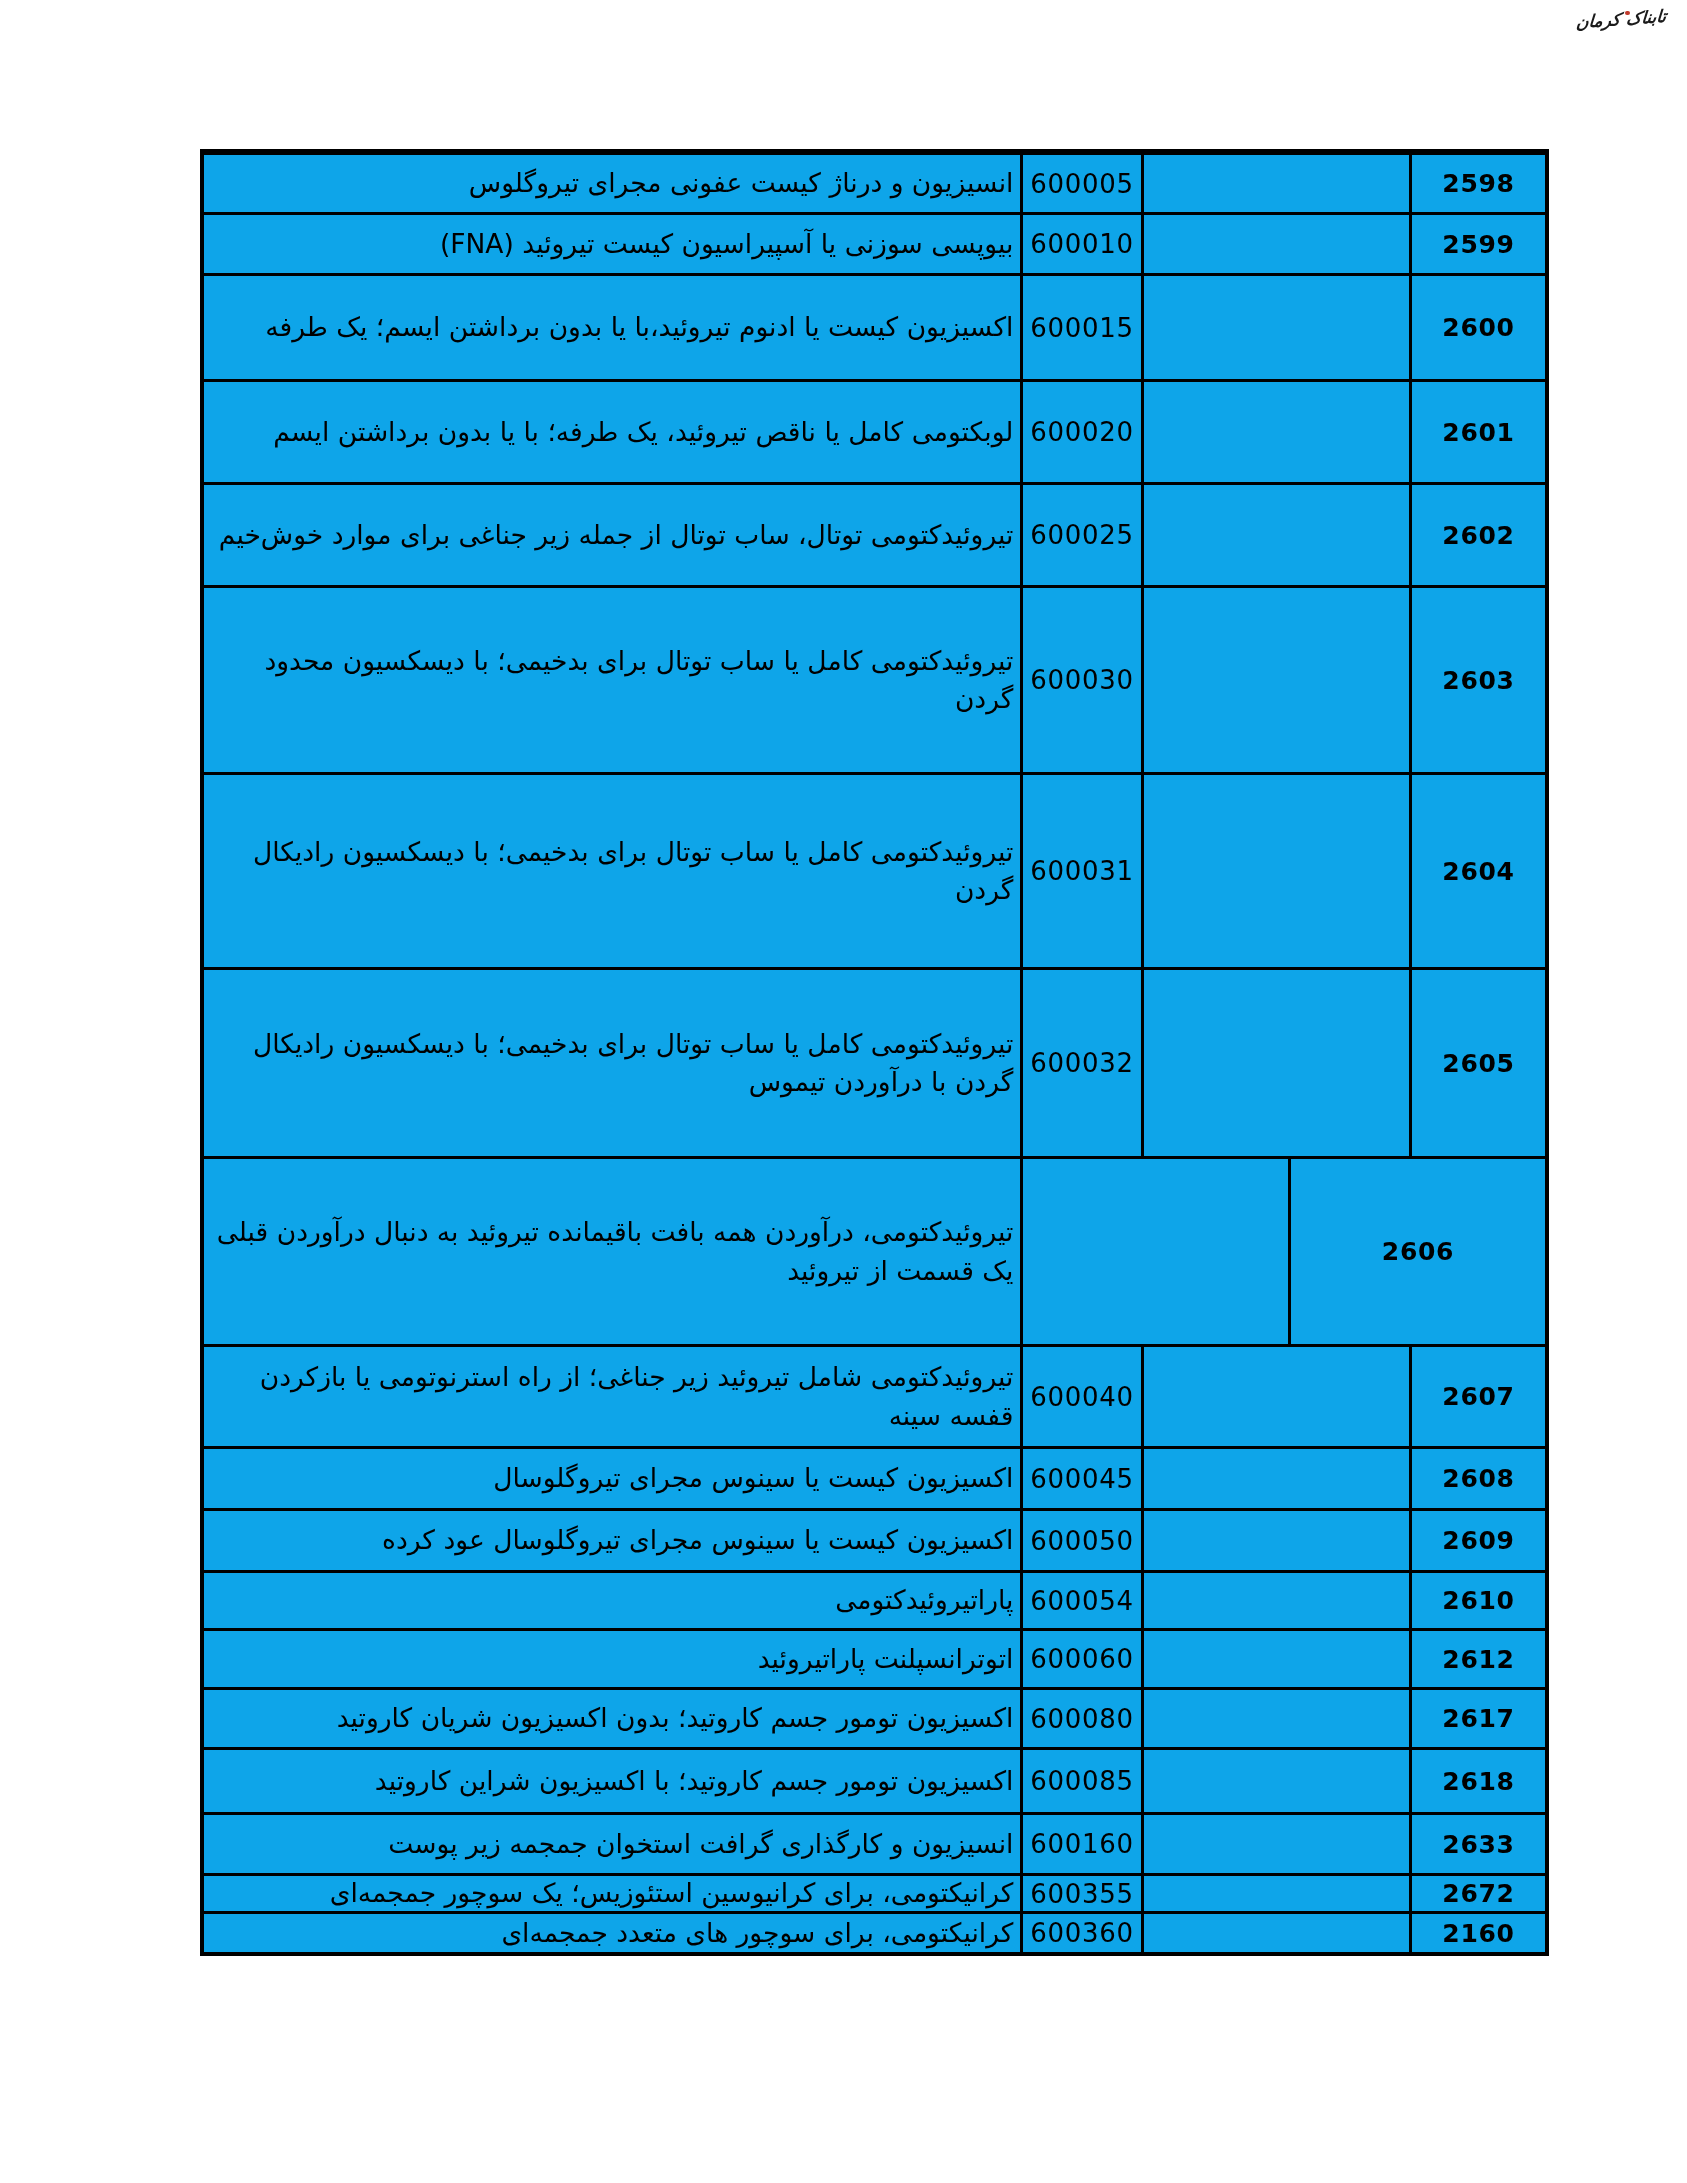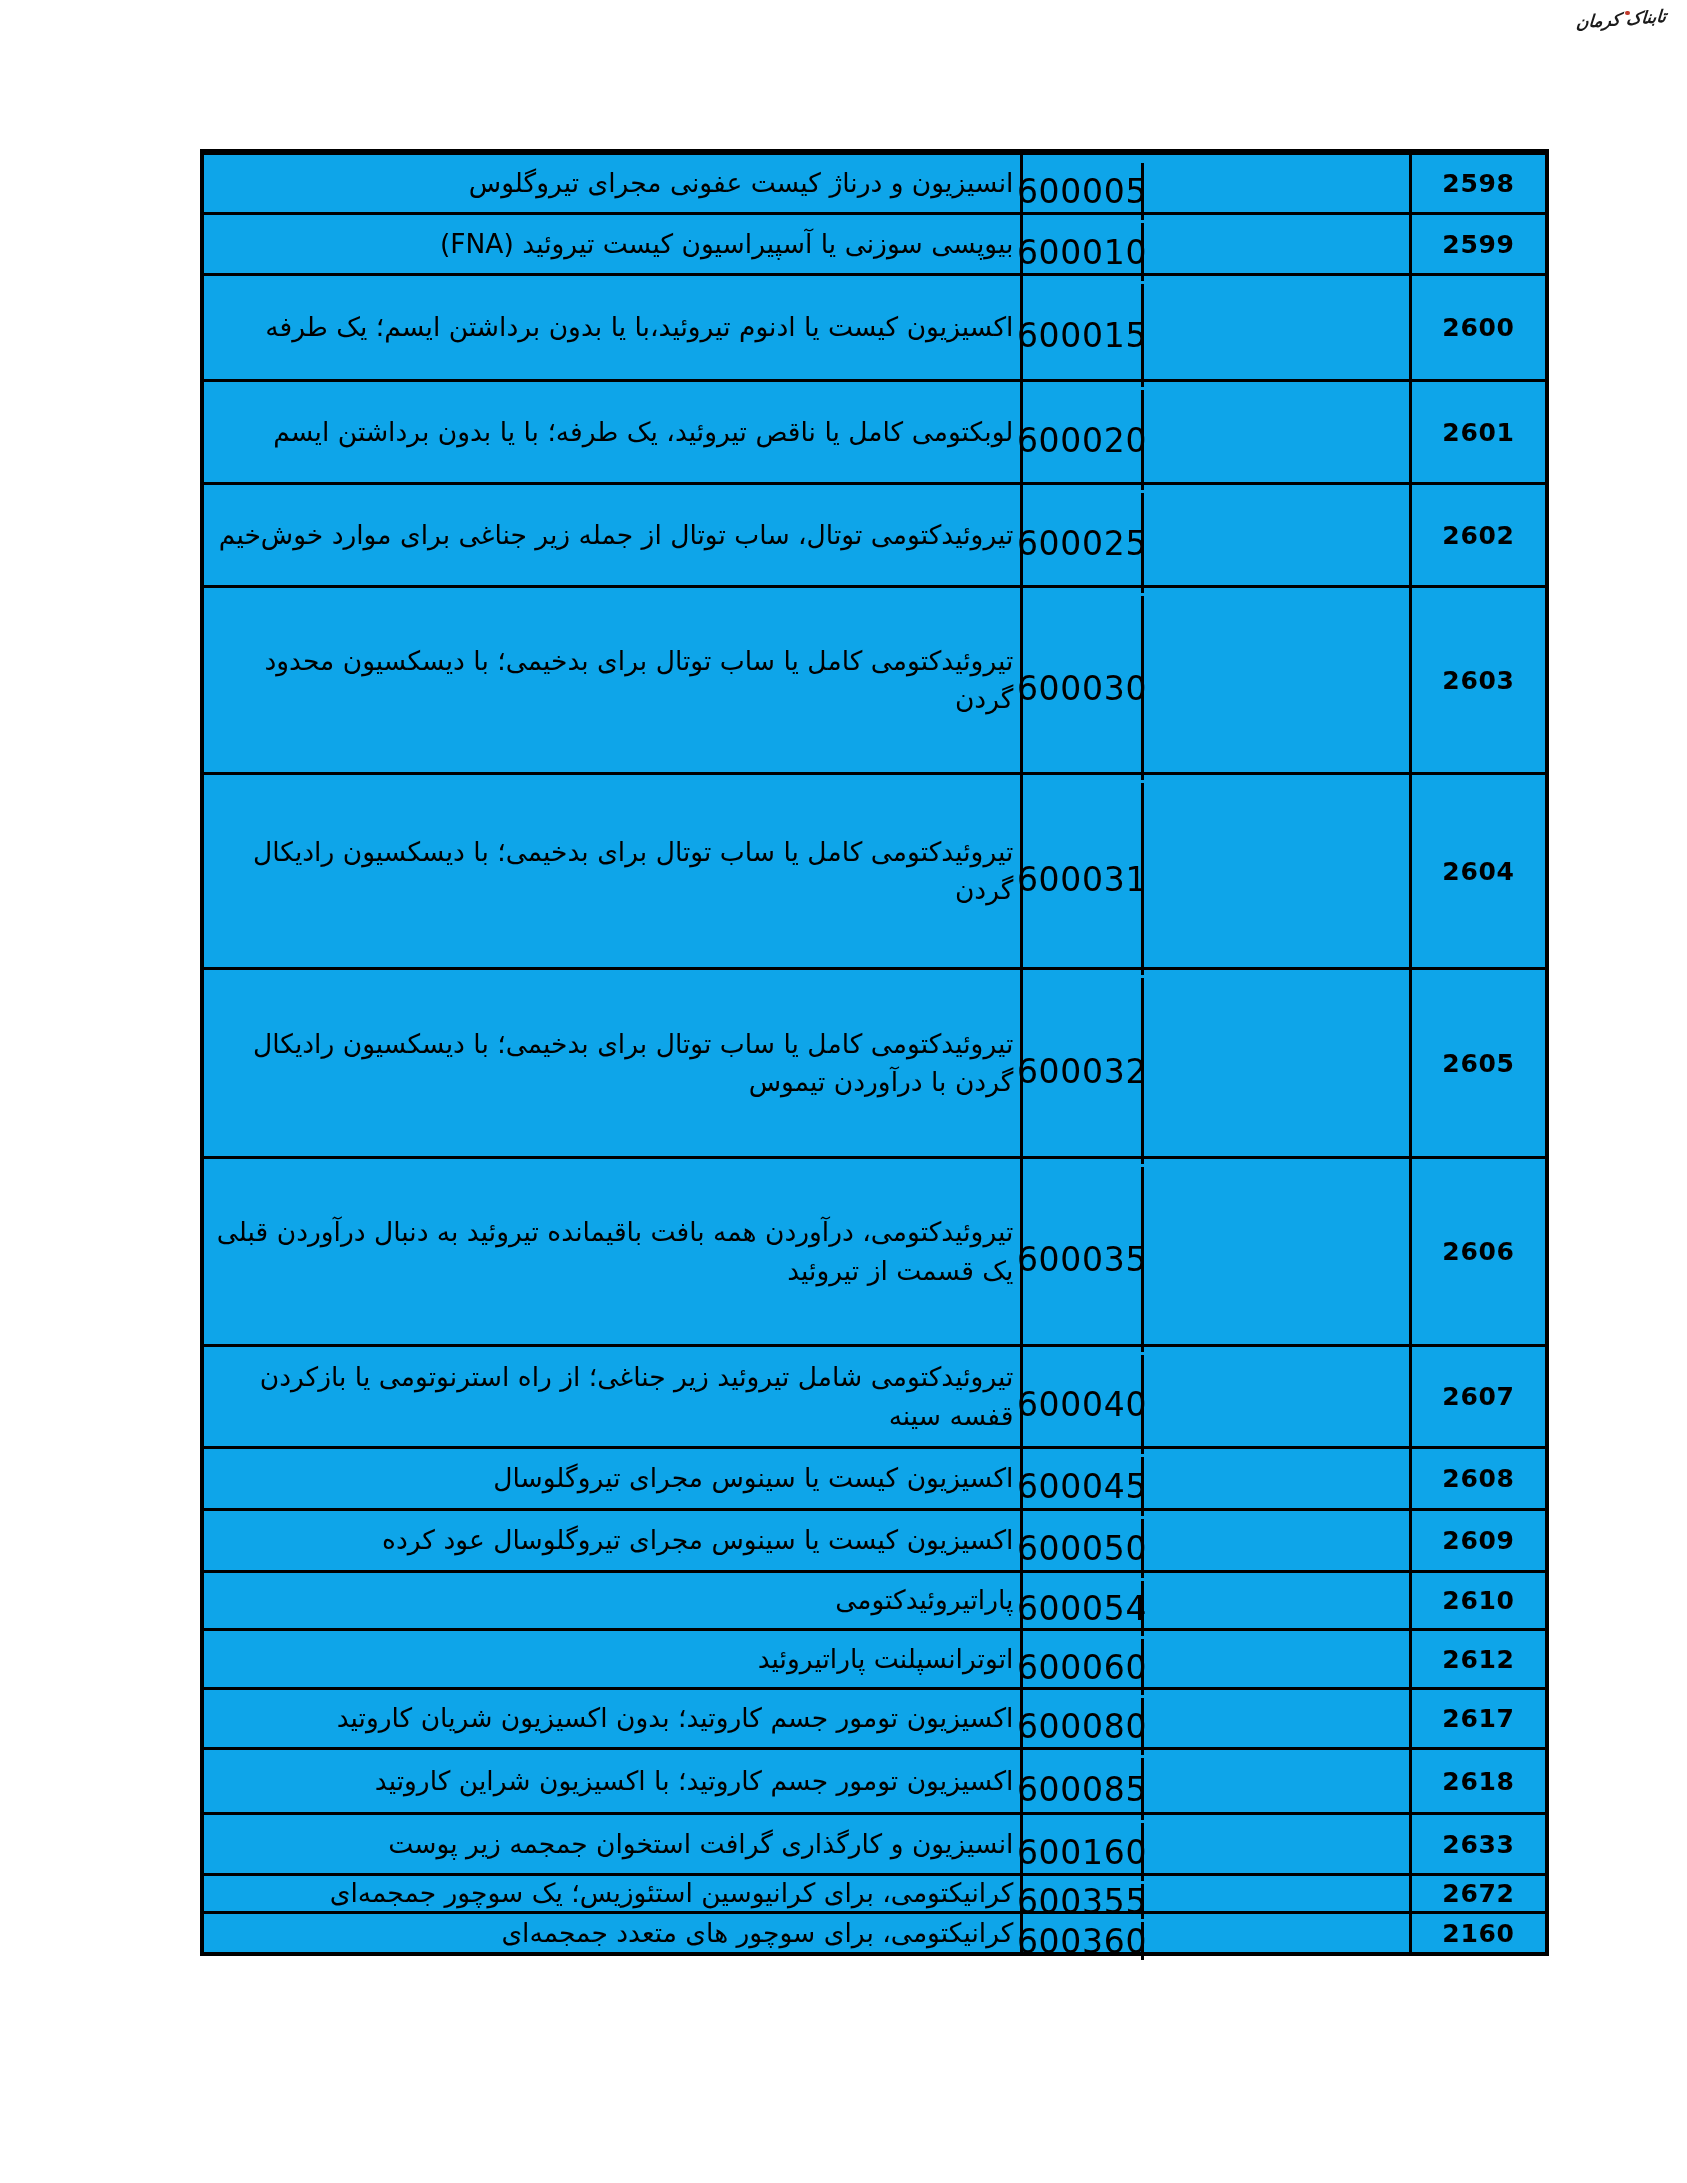--- a/index.html
+++ b/index.html
@@ -73,23 +73,22 @@
     font-family: "DejaVu Sans", sans-serif;
   }
 
   .code {
     width: 121px;
     flex: none;
     border-right: 3.3px solid #000;
     display: flex;
     align-items: center;
     justify-content: center;
-    font-size: 33px;
+    font-size: 26px;
     letter-spacing: 0.7px;
-    margin-top: 8px;
   }
 
   .empty {
     width: 268px;
     flex: none;
     border-right: 3.3px solid #000;
   }
 
   .rownum {
     flex: 1;
@@ -210,23 +209,20 @@
     <div class="cell empty"></div>
     <div class="cell rownum">
         <span>2605</span>
       </div>
   </div>
 
   <div class="row" style="height:188px">
     <div class="cell desc">
         <span class="desc-text">تیروئیدکتومی، درآوردن همه بافت باقیمانده تیروئید به دنبال درآوردن قبلی یک قسمت از تیروئید</span>
       </div>
-    <div class="cell code">
-        <span>600035</span>
-      </div>
     <div class="cell empty"></div>
     <div class="cell rownum">
         <span>2606</span>
       </div>
   </div>
 
   <div class="row" style="height:102px">
     <div class="cell desc">
         <span class="desc-text">تیروئیدکتومی شامل تیروئید زیر جناغی؛ از راه استرنوتومی یا بازکردن قفسه سینه</span>
       </div>

